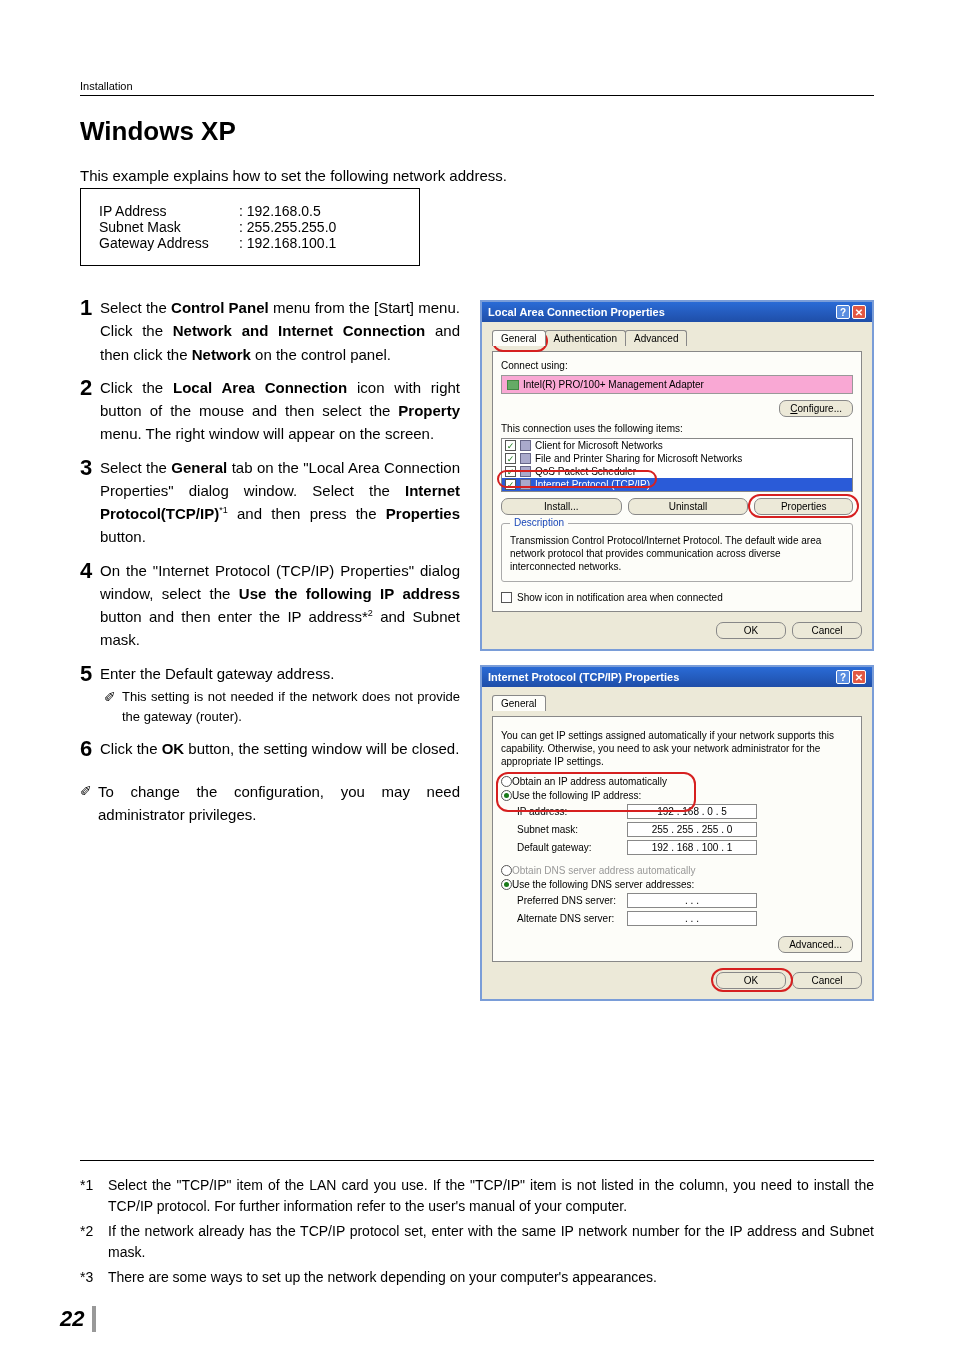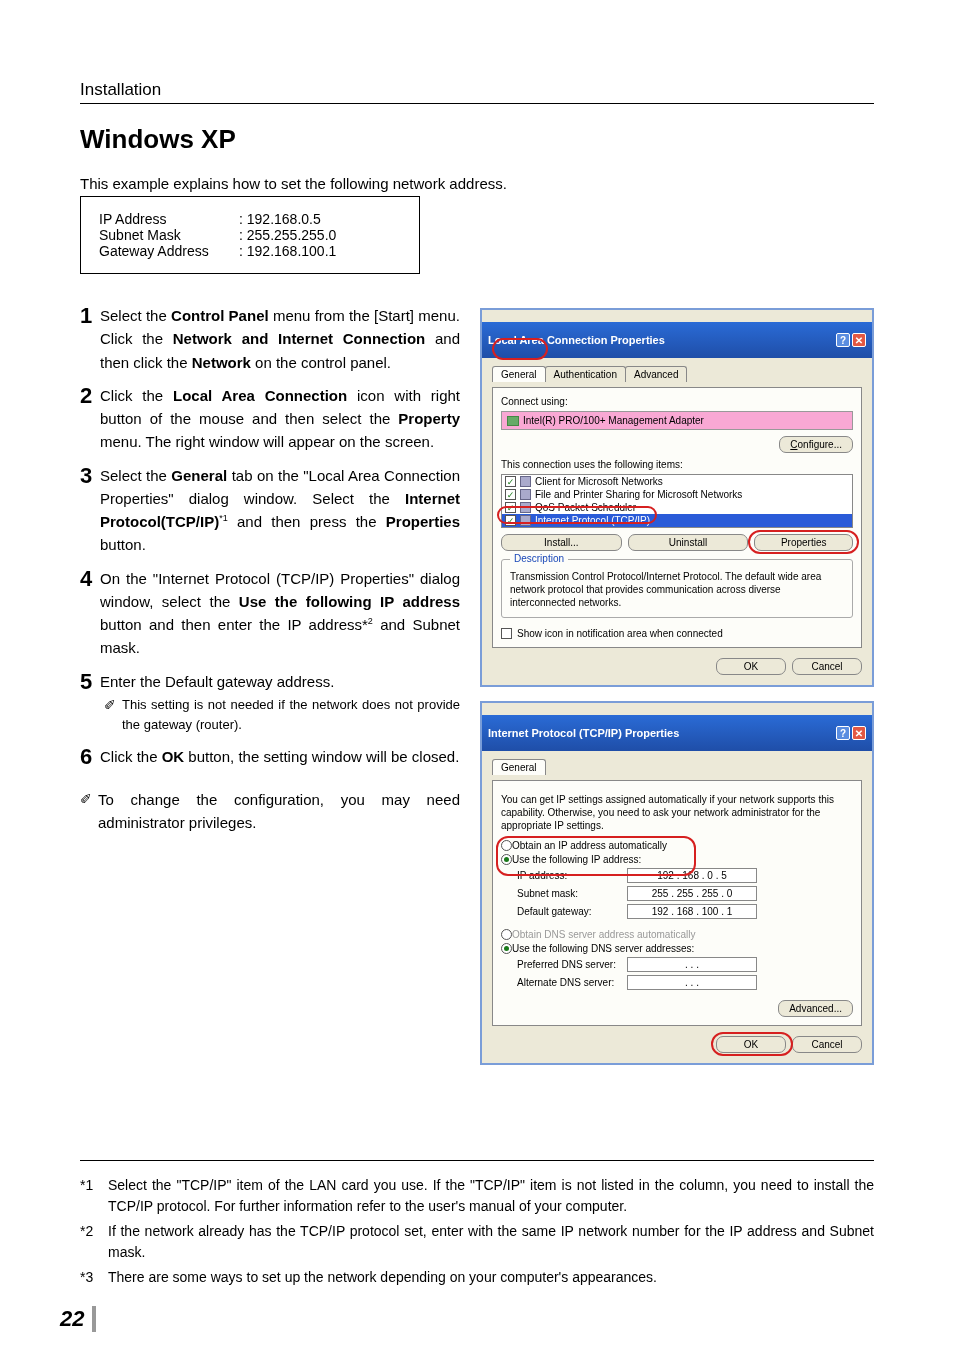--- a/index.html
+++ b/index.html
@@ -6,21 +6,21 @@
     body {
       font-family: Arial, Helvetica, sans-serif;
       background: #fff;
       width: 954px;
       height: 1352px;
       position: relative;
       padding: 80px 80px 40px 80px;
       color: #000;
     }
     .header-section {
-      font-size: 17px;
+      font-size: 11px;
       border-bottom: 1px solid #000;
       padding-bottom: 3px;
       margin-bottom: 20px;
     }
     .title {
       font-size: 26px;
       font-weight: bold;
       margin-bottom: 20px;
     }
     .intro {
@@ -88,26 +88,25 @@
     }
     .win-dialog {
       border: 2px solid #7a9dd8;
       background: #ece9d8;
       margin-bottom: 14px;
     }
     .win-titlebar {
       background: linear-gradient(#2a6bd6, #1f4ea8);
       color: #fff;
       font-weight: bold;
-      padding: 11px 6px;
+      padding: 3px 6px;
       display: flex;
       justify-content: space-between;
       align-items: center;
       font-size: 11px;
-      margin-top: 12px;
     }
     .title-btns { display: flex; gap: 2px; }
     .title-btn {
       width: 14px;
       height: 14px;
       display: flex;
       align-items: center;
       justify-content: center;
       font-size: 10px;
       font-weight: bold;

